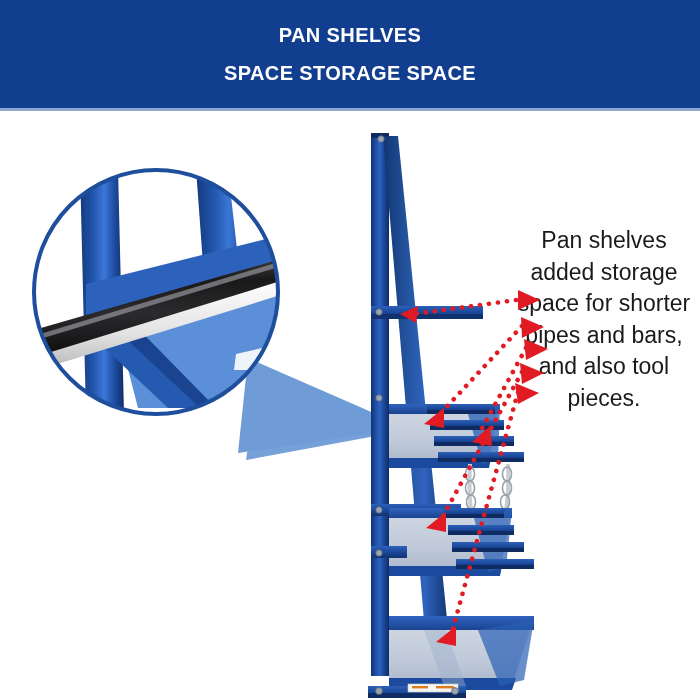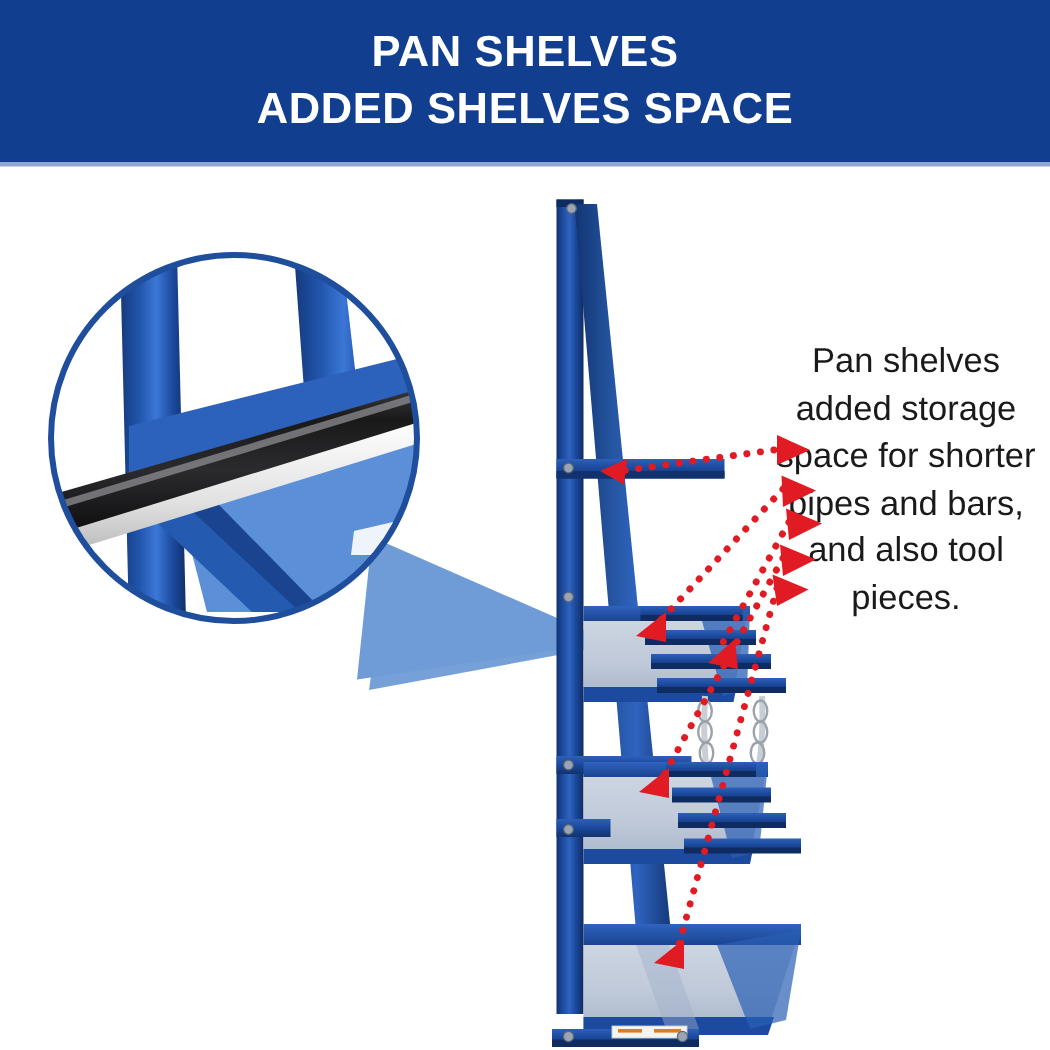--- a/index.html
+++ b/index.html
@@ -38,21 +38,21 @@
     position: absolute;
     left: 0;
     top: 108px;
     width: 700px;
     height: 3px;
     background: #8fa6cf;
   }
   .banner-line {
     color: #ffffff;
     font-weight: bold;
-    font-size: 29px;
+    font-size: 20px;
     line-height: 38px;
     letter-spacing: 0.4px;
     text-align: right;
     white-space: nowrap;
   }
 
   
   .caption {
     position: absolute;
     left: 515px;
@@ -74,21 +74,21 @@
     height: 592px;
   }
 </style>
 </head>
 <body>
 
 <div id="page">
 
   <div class="banner">
     <div class="banner-line">PAN SHELVES</div>
-    <div class="banner-line">ADDED SHELVES SPACE</div>
+    <div class="banner-line">SPACE STORAGE SPACE</div>
   </div>
   <div class="banner-underline"></div>
 
   <div class="caption">Pan shelves added storage space for shorter pipes and bars, and also tool pieces.</div>
 
   <svg class="art" viewBox="0 0 700 592">
 
     <defs>
 
       <linearGradient id="postGrad" x1="0" y1="0" x2="1" y2="0">

